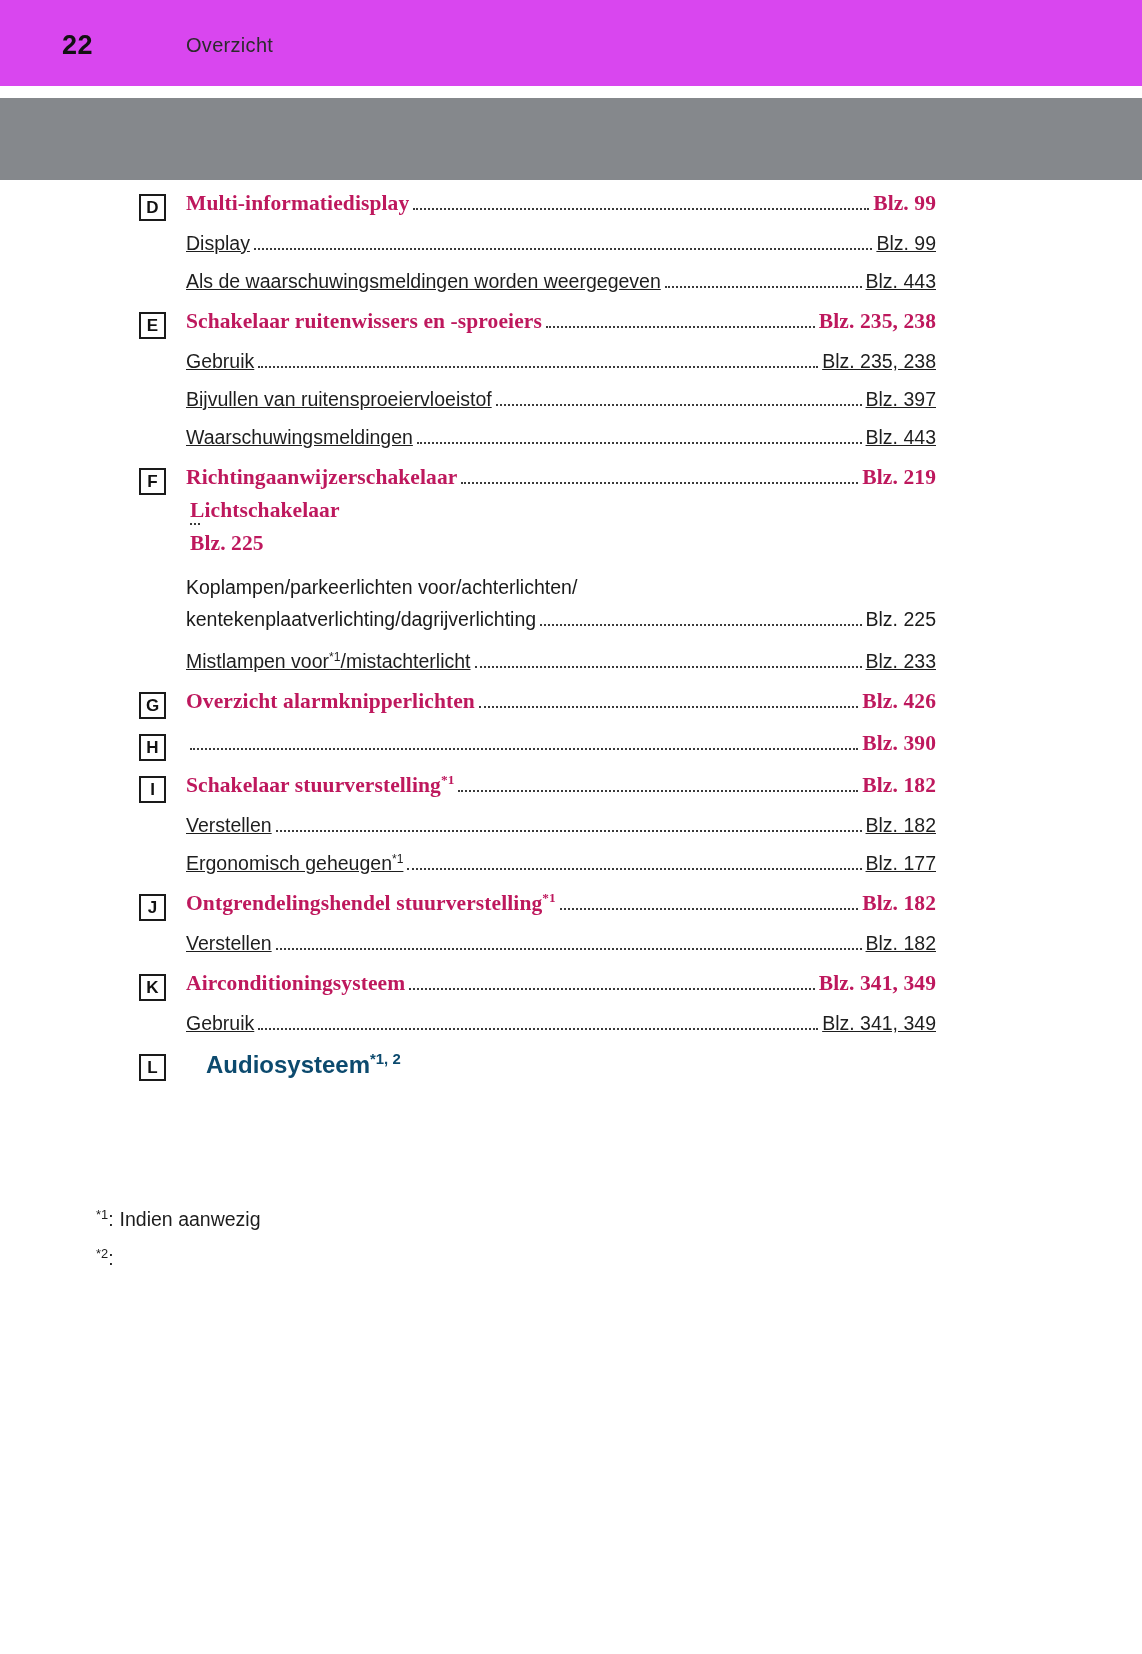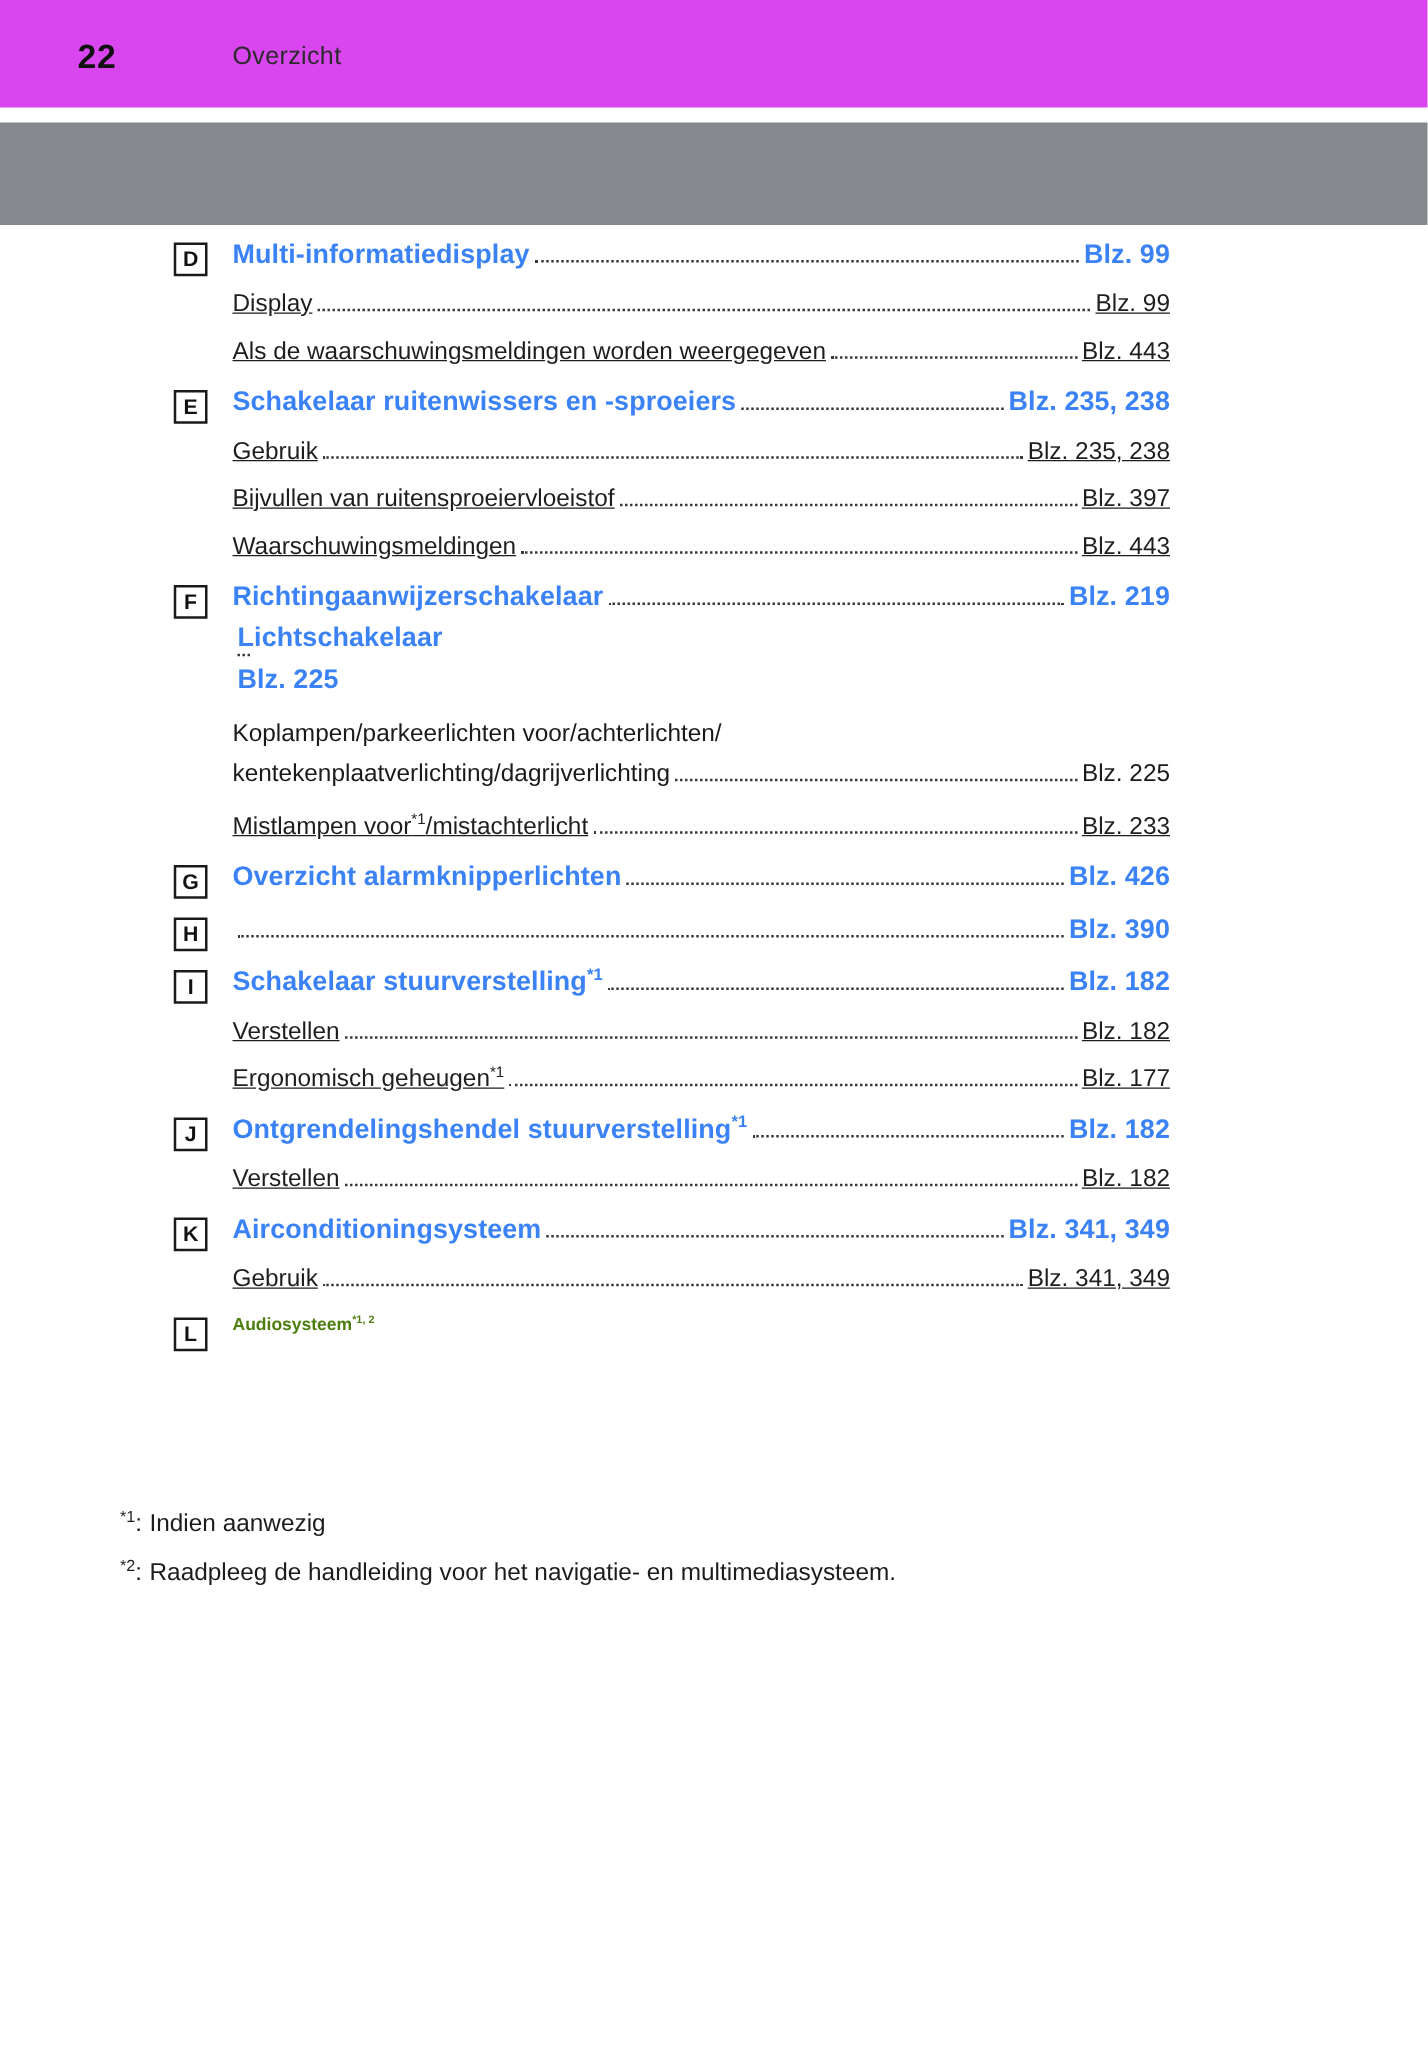--- a/index.html
+++ b/index.html
@@ -89,23 +89,24 @@
   .pageref {
     flex: 0 0 auto;
     white-space: pre;
     text-align: right;
   }
 
   
   .main-row {
     font-size: 21.5px;
     font-weight: bold;
-    color: #3b82f6;
+    color: #be185d;
     letter-spacing: 0.1px;
     padding: 9px 0 8px 0;
+    font-family: Liberation Serif, serif;
   }
   .main-row .leader {
     border-bottom-width: 2px;
     margin-bottom: 6px;
   }
 
   
   .sub-row {
     font-size: 19.5px;
     font-weight: normal;
@@ -167,24 +168,25 @@
     align-items: baseline;
   }
   .fn-mark {
     white-space: pre;
     margin-right: 6px;
   }
   .fn-mark sup { font-size: 0.66em; }
 
   
   .plain-main {
-    font-size: 14px;
+    font-size: 24px;
     font-weight: bold;
-    color: #4d7c0f;
+    color: #0c4a6e;
     padding: 9px 0 8px 0;
+    margin-left: 20px;
   }
 </style>
 </head>
 <body>
 
 <div class="page-header">
   <div class="page-number">22</div>
   <div class="header-title">Overzicht</div>
 </div>
 <div class="header-band"></div>
@@ -334,15 +336,14 @@
 
 </div>
 
 <div class="footnotes">
   <div class="footnote">
     <span class="fn-mark"><sup>*1</sup><span>:</span></span>
     <span>Indien aanwezig</span>
   </div>
   <div class="footnote">
     <span class="fn-mark"><sup>*2</sup><span>:</span></span>
-    <span>Raadpleeg de handleiding voor het navigatie- en multimediasysteem.</span>
   </div>
 </div>
 
 </body></html>

